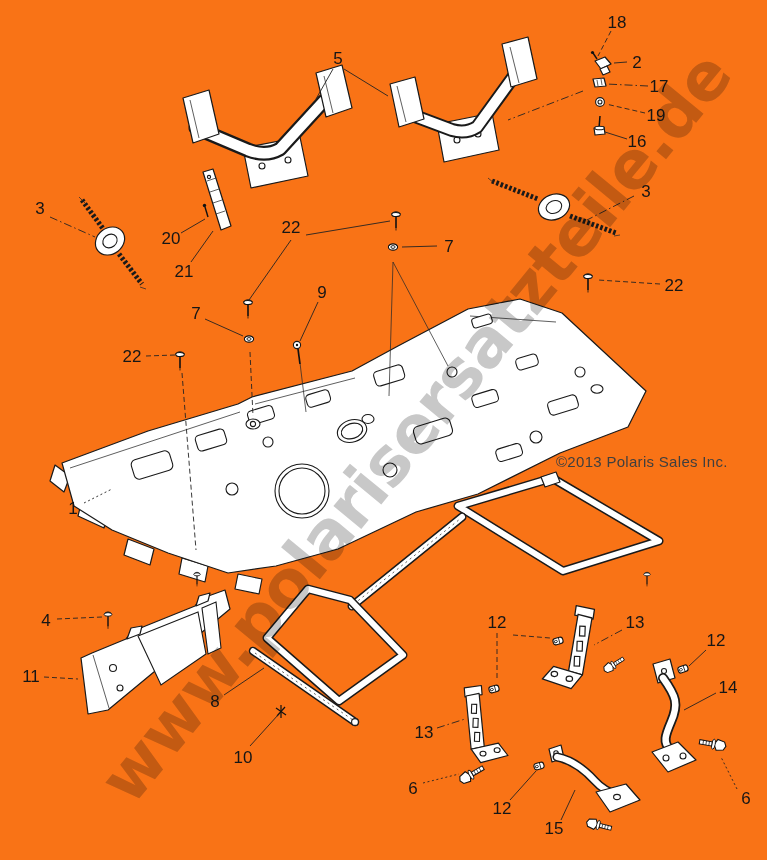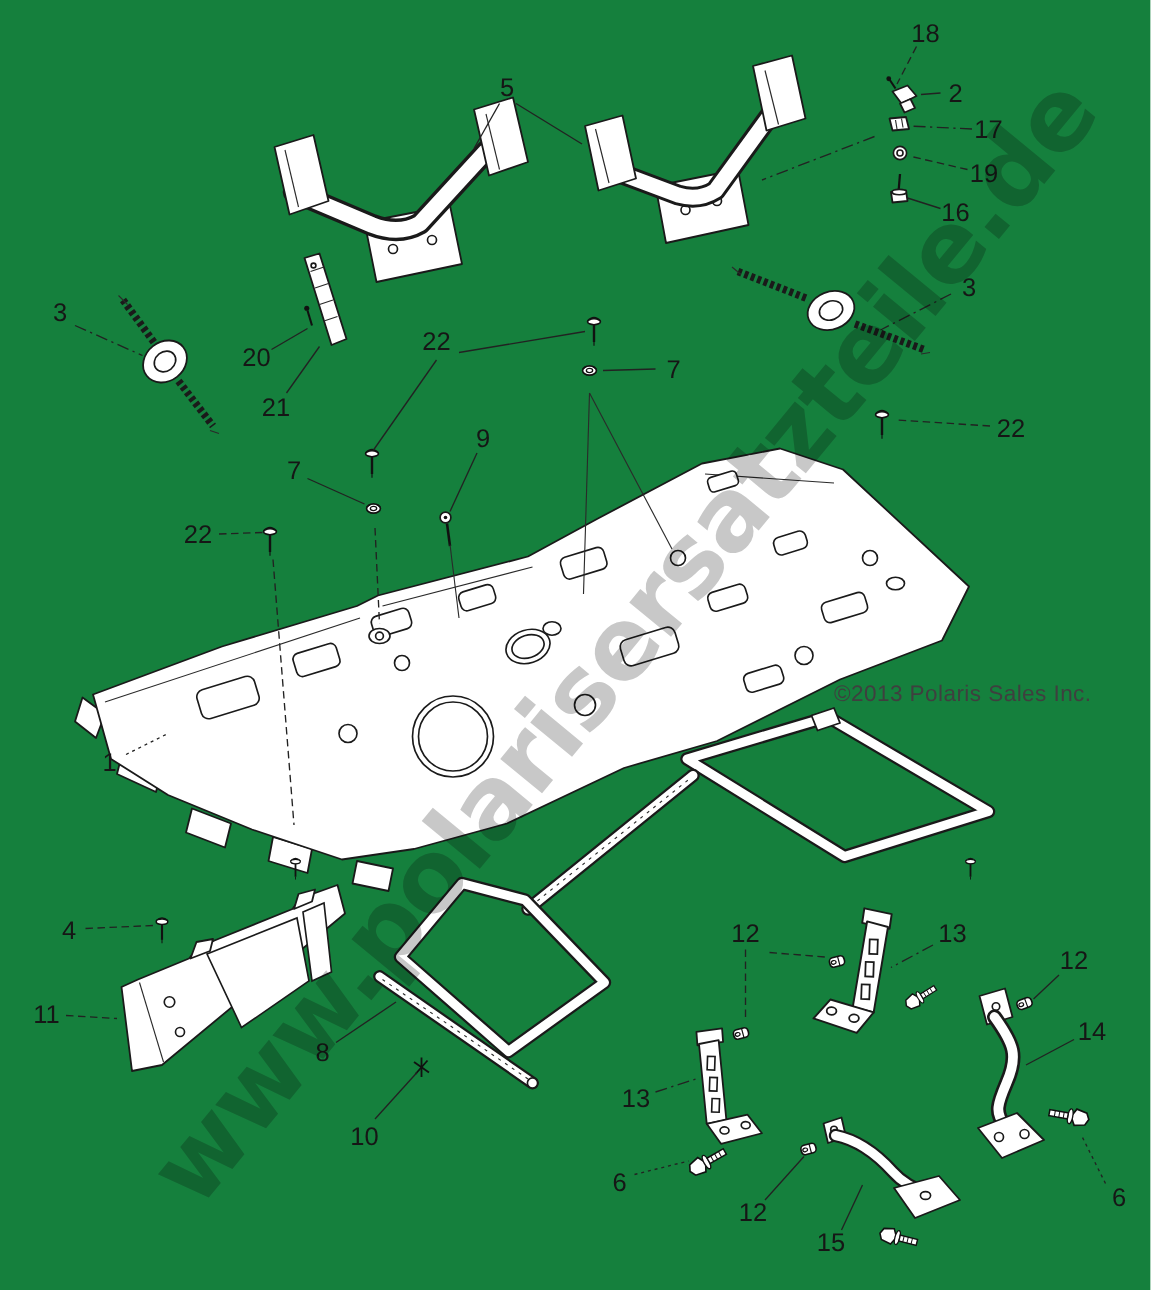--- a/index.html
+++ b/index.html
@@ -1,16 +1,16 @@
 <!DOCTYPE html>
 <html><head>
 <meta charset="utf-8">
 <style>
   html,body{margin:0;padding:0;background:#fff;}
-  .stage{position:relative;width:767px;height:860px;background:#15803d;overflow:hidden;
+  .stage{position:relative;width:767px;height:860px;background:#f97316;overflow:hidden;
          font-family:"Liberation Sans",sans-serif;}
   svg{position:absolute;left:0;top:0;}
   .p{fill:#fff;stroke:#1a1a1a;stroke-width:1.2;stroke-linejoin:round;}
   .pt{fill:none;stroke:#1a1a1a;stroke-linejoin:round;stroke-linecap:round;}
   .pw{fill:none;stroke:#fff;stroke-linejoin:round;stroke-linecap:round;}
   .hole{fill:#fff;stroke:#1a1a1a;stroke-width:1.1;}
   .ln{stroke:#222;stroke-width:0.9;fill:none;}
   .lnd{stroke:#222;stroke-width:0.9;fill:none;stroke-dasharray:5,3;}
   .lno{stroke:#222;stroke-width:0.9;fill:none;stroke-dasharray:2,2.6;}
   .lnc{stroke:#222;stroke-width:0.9;fill:none;stroke-dasharray:8,3,1.5,3;}

